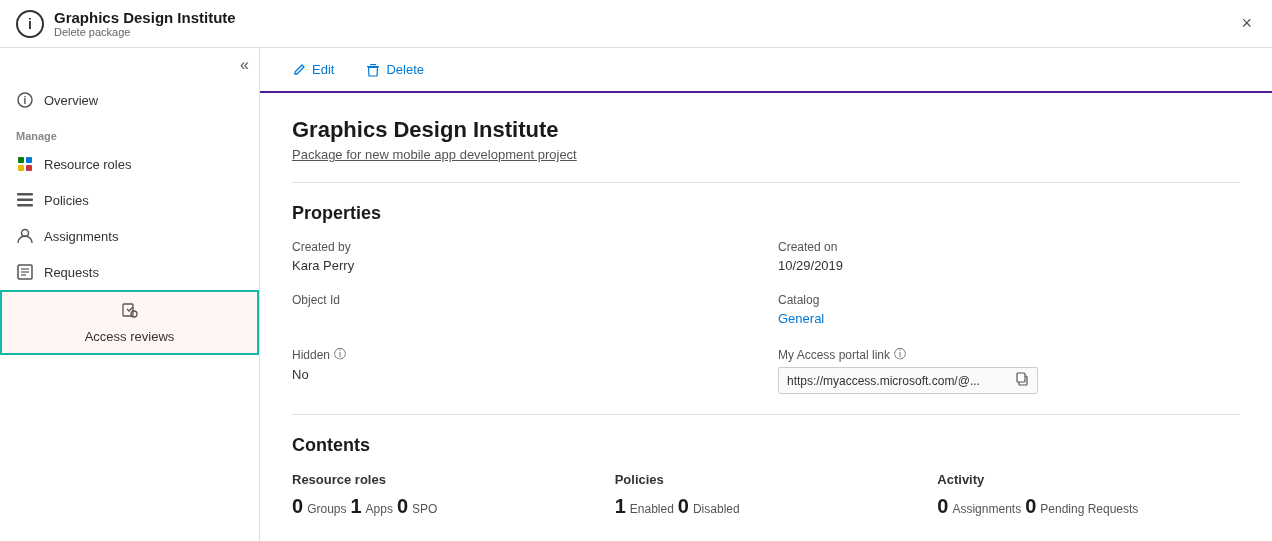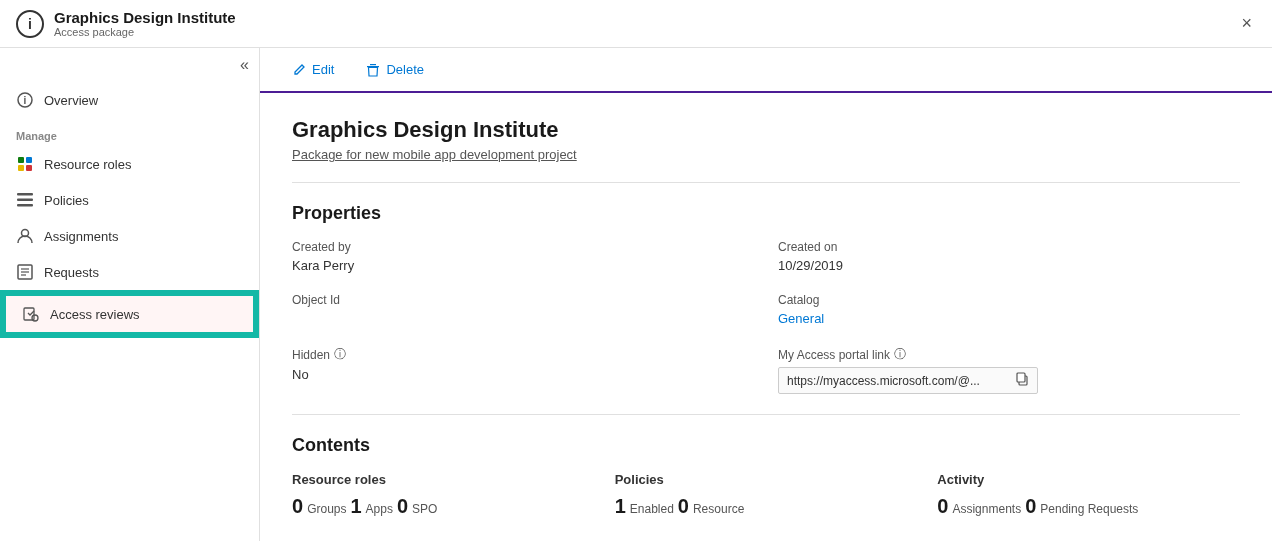--- a/index.html
+++ b/index.html
@@ -77,21 +77,21 @@
 </head>
 <body>
 
 <div class="top-bar">
   <div class="top-bar-left">
     <div class="top-bar-icon">
       <span>i</span>
     </div>
     <div class="top-bar-title">
       <span class="top-bar-title-main">Graphics Design Institute</span>
-      <span class="top-bar-title-sub">Access package</span>
+      <span class="top-bar-title-sub">Delete package</span>
     </div>
   </div>
   <button class="close-btn">×</button>
 </div>
 
 <div class="main-layout">
 
   <div class="sidebar">
     <div class="sidebar-collapse">
       <button class="sidebar-collapse-btn">«</button>
@@ -147,21 +147,21 @@
         <svg width="16" height="16" viewBox="0 0 16 16">
             <rect x="1" y="1" width="14" height="14" rx="1" fill="none" stroke="#555" stroke-width="1.5"></rect>
             <line x1="4" y1="5" x2="12" y2="5" stroke="#555" stroke-width="1.2"></line>
             <line x1="4" y1="8" x2="12" y2="8" stroke="#555" stroke-width="1.2"></line>
             <line x1="4" y1="11" x2="9" y2="11" stroke="#555" stroke-width="1.2"></line>
           </svg>
       </div>
       <span>Requests</span>
     </div>
 
-    <div class="sidebar-item highlighted" style="border: 6px solid #14b8a6; background: #fff5f5;">
+    <div class="sidebar-item highlighted" style="border: 2px solid #14b8a6; background: #fff5f5; flex-direction: column;">
       <div class="sidebar-item-icon">
         <svg width="16" height="16" viewBox="0 0 16 16">
             <rect x="1" y="2" width="10" height="12" rx="1" fill="none" stroke="#555" stroke-width="1.3"></rect>
             <path d="M5 7 L7 9 L11 5" fill="none" stroke="#555" stroke-width="1.3"></path>
             <circle cx="12" cy="12" r="3" fill="none" stroke="#555" stroke-width="1.3"></circle>
           </svg>
       </div>
       <span>Access reviews</span>
     </div>
   </div>
@@ -255,21 +255,21 @@
             <span class="stat-label">SPO</span>
           </div>
         </div>
 
         <div>
           <div class="contents-col-label">Policies</div>
           <div class="contents-stats">
             <span class="stat-number">1</span>
             <span class="stat-label">Enabled</span>
             <span class="stat-number">0</span>
-            <span class="stat-label">Resource</span>
+            <span class="stat-label">Disabled</span>
           </div>
         </div>
 
         <div>
           <div class="contents-col-label">Activity</div>
           <div class="contents-stats">
             <span class="stat-number">0</span>
             <span class="stat-label">Assignments</span>
             <span class="stat-number">0</span>
             <span class="stat-label">Pending Requests</span>

